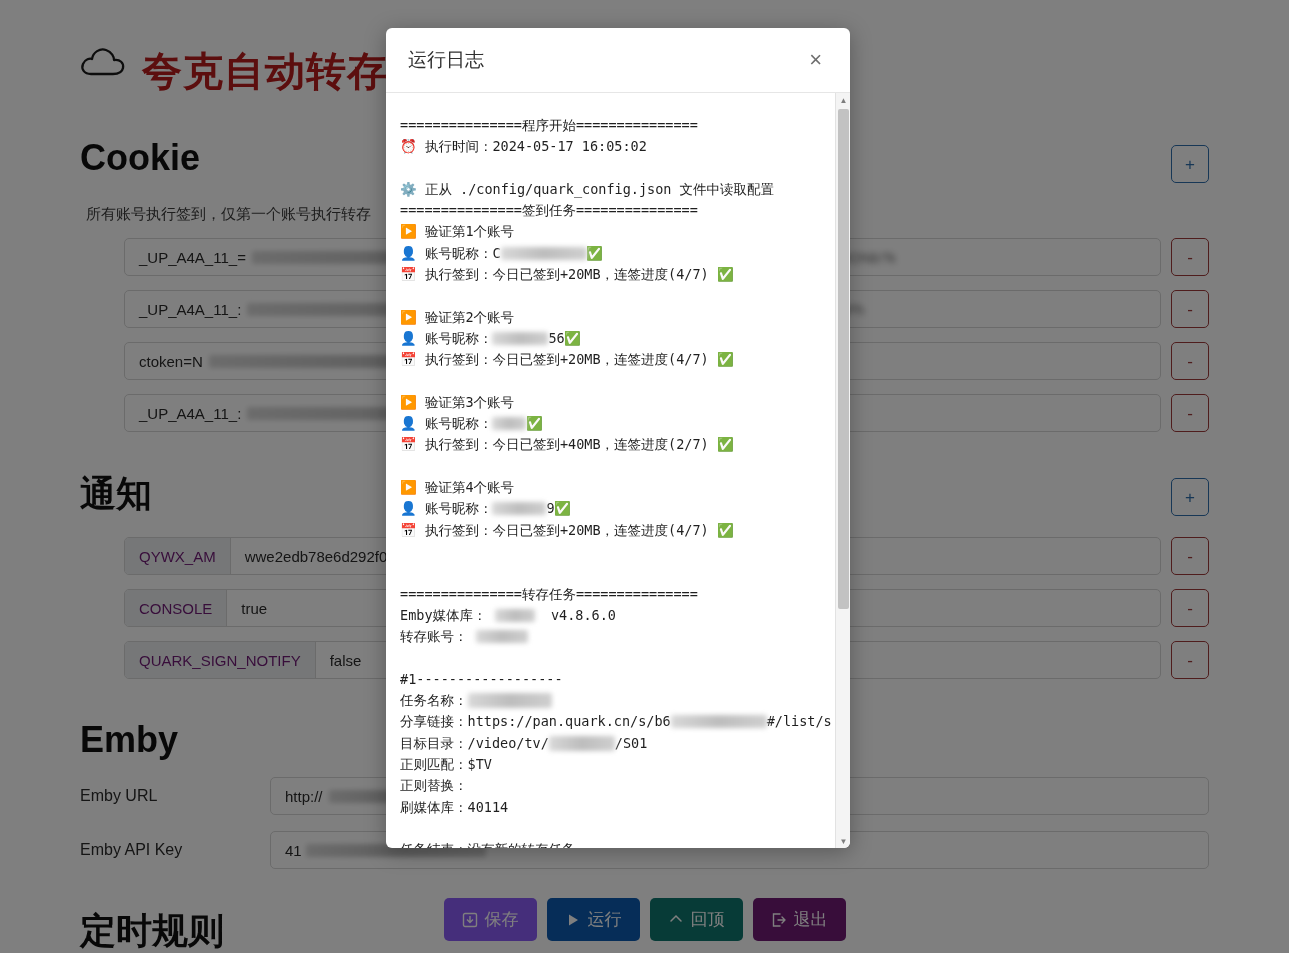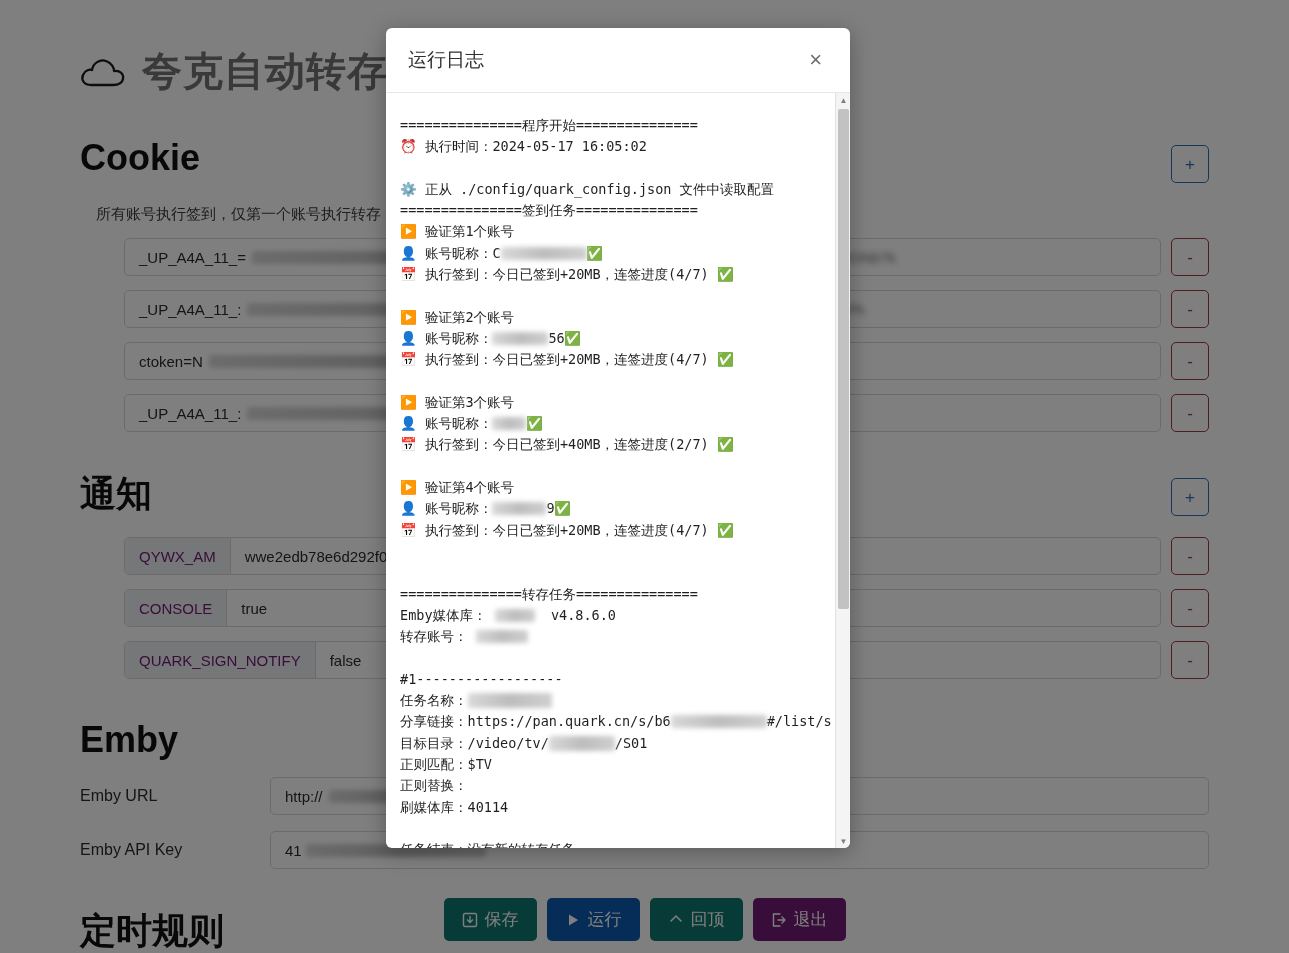--- a/index.html
+++ b/index.html
@@ -14,40 +14,39 @@
   
   #page {
     position: absolute;
     inset: 0;
     background: #ffffff;
     padding: 0 80px;
   }
 
   .app-title {
     display: flex;
-    align-items: center;
     gap: 16px;
     padding-top: 44px;
     font-size: 40px;
     font-weight: 700;
-    color: #737373;
+    color: #b91c1c;
     letter-spacing: 1px;
   }
   .cloud-icon { width: 46px; height: 34px; flex: none; }
 
   h2.section {
     font-size: 36px;
     font-weight: 700;
     color: #111;
     margin: 38px 0 0 0;
   }
   .hint {
     font-size: 15px;
     color: #3c3c3c;
-    margin: 22px 0 0 16px;
+    margin: 22px 0 0 6px;
   }
 
   .row {
     display: flex;
     align-items: stretch;
     margin-top: 14px;
     gap: 10px;
     padding-left: 44px;
   }
   .field {
@@ -340,21 +339,21 @@
     <div class="kv-label">Emby API Key</div>
     <div class="kv-input">
       <span>41</span>
       <span class="redact" style="width:180px;margin-left:4px;"></span>
     </div>
   </div>
 
   <h2 class="section" style="">定时规则</h2>
 
   <div class="footer-bar">
-    <button class="fbtn" style="background:#0f766e">
+    <button class="fbtn" style="background:#8b5cf6">
       <svg width="16" height="16" viewBox="0 0 16 16">
         <rect x="1.5" y="1.5" width="13" height="13" rx="1.5" fill="none" stroke="#fff" stroke-width="1.4"></rect>
         <path d="M8 4 V10 M5 7.5 L8 10.5 L11 7.5" fill="none" stroke="#fff" stroke-width="1.4"></path>
       </svg>
       <span>保存</span>
     </button>
     <button class="fbtn" style="background:#0d5ab0">
       <svg width="16" height="16" viewBox="0 0 16 16">
         <path d="M4 2.5 L13 8 L4 13.5 Z" fill="#fff"></path>
       </svg>

